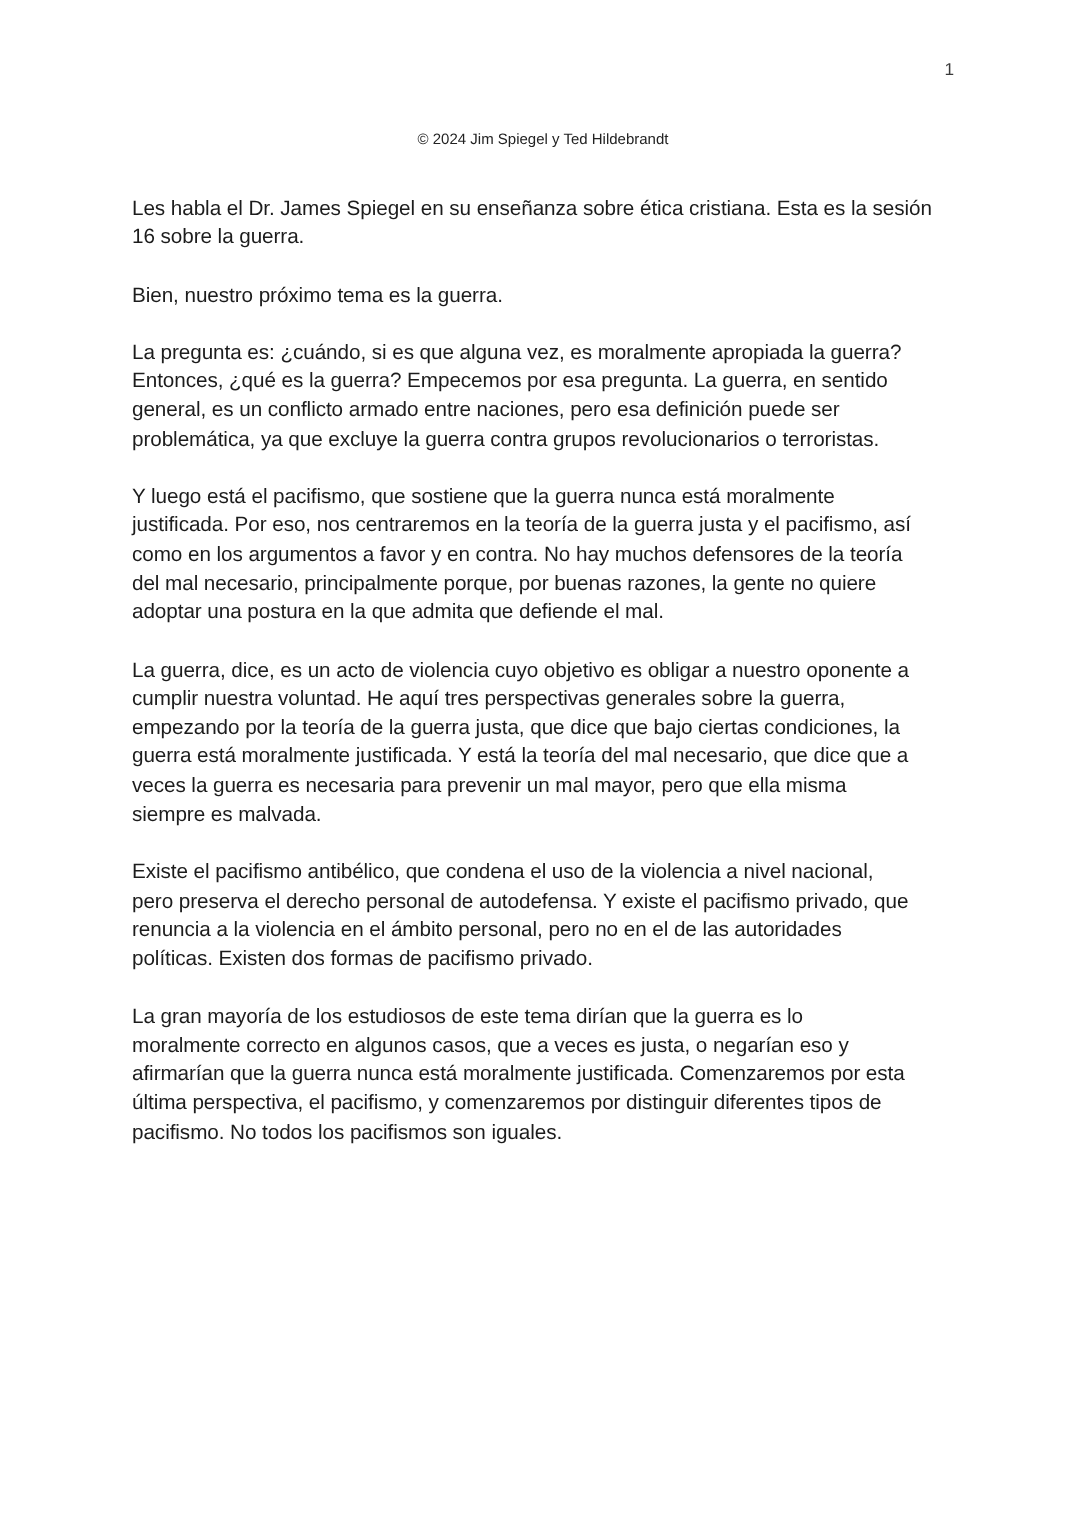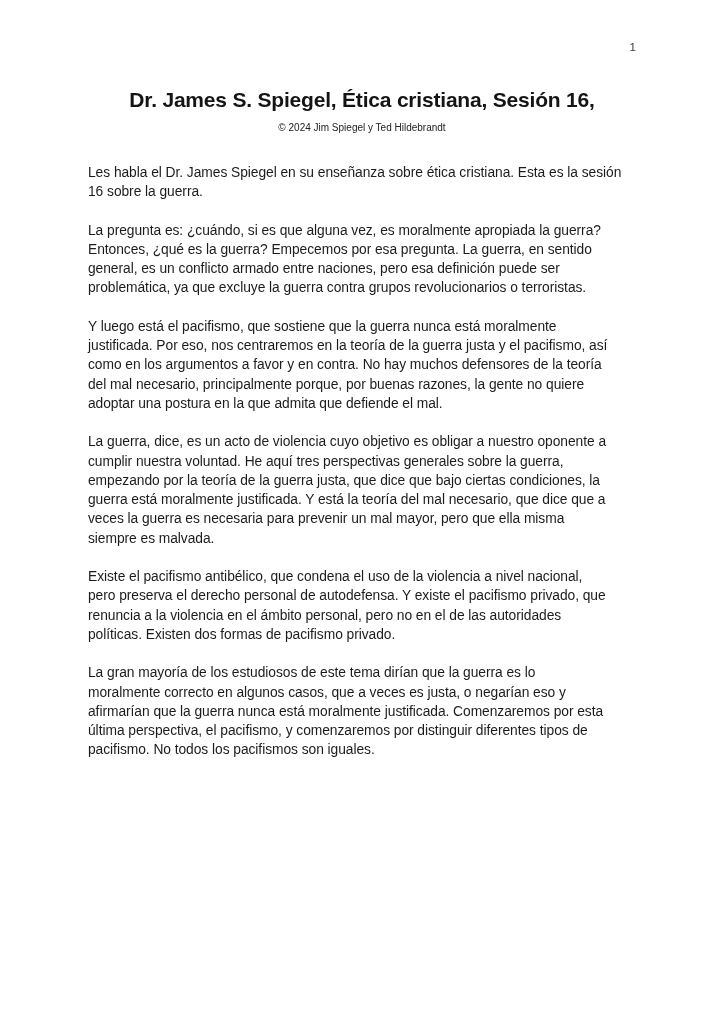--- a/index.html
+++ b/index.html
@@ -60,29 +60,29 @@
     margin-bottom: 0;
   }
 </style>
 </head>
 <body>
 
 <div class="page">
   <div class="page-number">1</div>
 
   <h1 class="title-block" style="margin-top:84px;">
-    <span class="title-line">Dr. James S. Spiegel, Ética cristiana, Sesión 16,</span>
   </h1>
 
   <div class="copyright">© 2024 Jim Spiegel y Ted Hildebrandt</div>
 
   <div class="document-body">
 
   <p class="para">Les habla el Dr. James Spiegel en su enseñanza sobre ética cristiana. Esta es la sesión
 16 sobre la guerra.</p>
+      <p class="para">Bien, nuestro próximo tema es la guerra.</p>
       <p class="para">La pregunta es: ¿cuándo, si es que alguna vez, es moralmente apropiada la guerra?
 Entonces, ¿qué es la guerra? Empecemos por esa pregunta. La guerra, en sentido
 general, es un conflicto armado entre naciones, pero esa definición puede ser
 problemática, ya que excluye la guerra contra grupos revolucionarios o terroristas.</p>
       <p class="para">Y luego está el pacifismo, que sostiene que la guerra nunca está moralmente
 justificada. Por eso, nos centraremos en la teoría de la guerra justa y el pacifismo, así
 como en los argumentos a favor y en contra. No hay muchos defensores de la teoría
 del mal necesario, principalmente porque, por buenas razones, la gente no quiere
 adoptar una postura en la que admita que defiende el mal.</p>
       <p class="para">La guerra, dice, es un acto de violencia cuyo objetivo es obligar a nuestro oponente a

